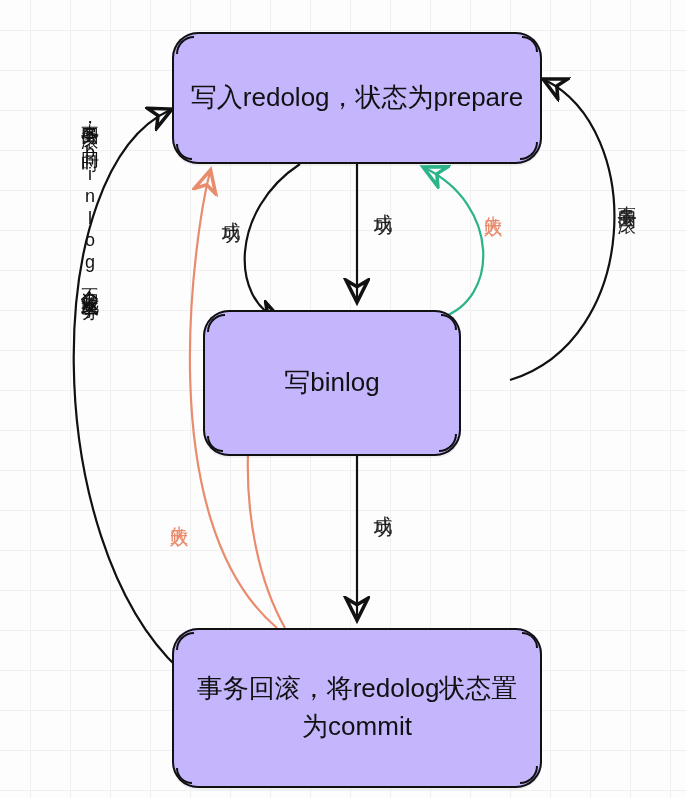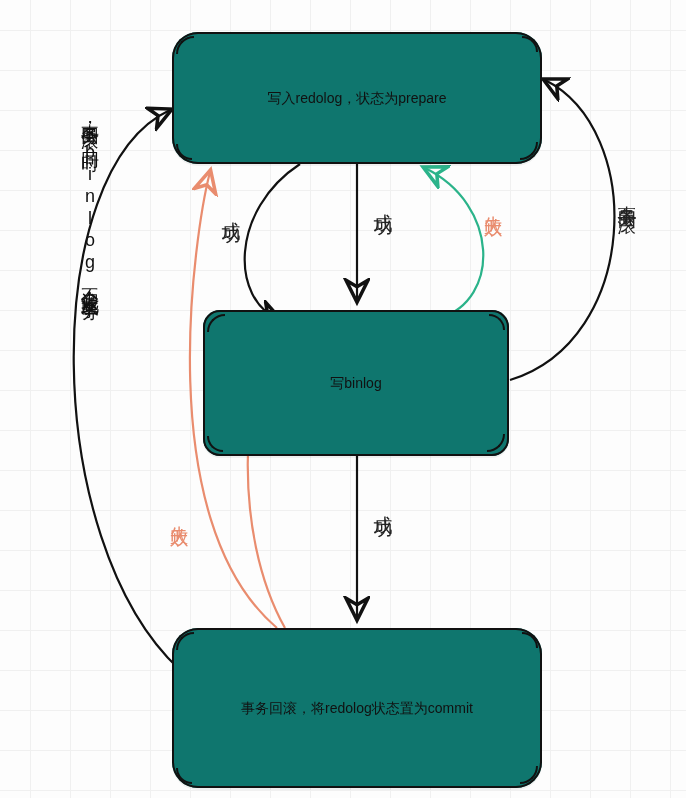--- a/index.html
+++ b/index.html
@@ -25,29 +25,29 @@
   svg.connectors {
     position: absolute; inset: 0;
     width: 686px; height: 798px;
     pointer-events: none;
   }
 
   
   .node {
     position: absolute;
     border-radius: 26px;
-    background: #0f766e;
+    background: #c4b5fd;
     box-shadow: inset 0 0 0 2px #111, 0 2px 0 rgba(0,0,0,.05);
     display: flex;
     align-items: center;
     justify-content: center;
     text-align: center;
     padding: 20px 18px;
     color: #111;
-    font-size: 14px;
+    font-size: 26px;
     line-height: 1.45;
   }
   
   .node::before, .node::after {
     content: "";
     position: absolute;
     width: 16px; height: 16px;
     border: 2px solid #111;
     border-radius: 0 0 0 18px;
   }
@@ -77,21 +77,21 @@
     letter-spacing: 3px;
     white-space: nowrap;
   }
   .vlabel.success { color: #222; }
   .vlabel.fail { color: #e98c6e; }
   .vlabel.rollback { color: #222; }
   .vlabel.longnote { color: #111; font-size: 18px; letter-spacing: 2px; }
 
   
   .n1 { left: 172px; top: 32px;  width: 370px; height: 132px; }
-  .n2 { left: 203px; top: 310px; width: 306px; height: 146px; border-radius: 17px; }
+  .n2 { left: 203px; top: 310px; width: 258px; height: 146px; }
   .n3 { left: 172px; top: 628px; width: 370px; height: 160px; }
 
 </style>
 </head>
 <body>
 
 <div class="grid-bg"></div>
 
 <div class="stage">
 

